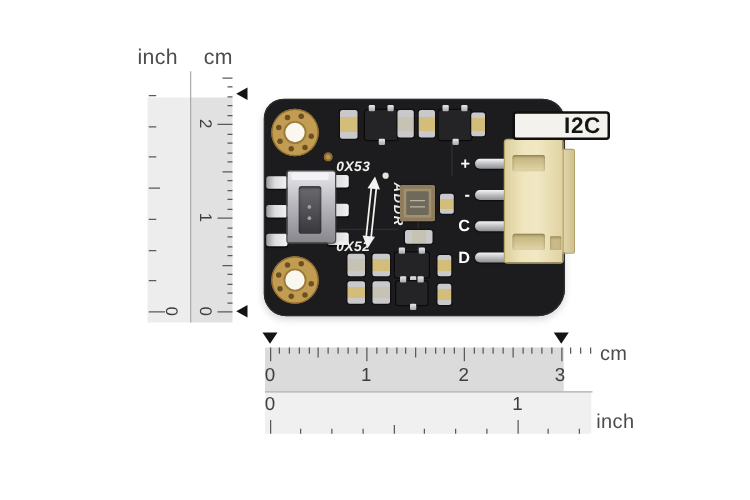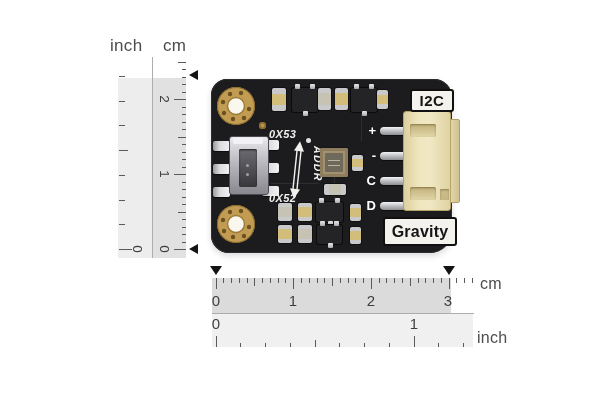--- a/index.html
+++ b/index.html
@@ -224,22 +224,21 @@
     <div class="pin" style="top:73px;"></div>
     <div class="pin" style="top:98px;"></div>
     <div class="pin" style="top:123px;"></div>
 
     <div class="conn-flange"></div>
     <div class="conn-body"></div>
     <div class="conn-notch" style="left:199px;top:45px;"></div>
     <div class="conn-notch" style="left:199px;top:108px;"></div>
     <div class="conn-slot"></div>
 
-    <div class="plabel" style="left:199px;top:10px;width:40px;height:19px;font-size:15px;letter-spacing:0.5px;">I2C</div>
-    <div class="plabel" style="left:172px;top:138px;width:70px;height:25px;font-size:16px;letter-spacing:0.2px;">Gravity</div>
+    <div class="plabel" style="left:199px;top:10px;width:40px;height:19px;font-size:18px;letter-spacing:0.5px;padding-left:34px;">I2C</div>
   </div>
 <div class="tick" style="left: 174px; top: 249px; width: 12px; height: 1px;"></div>
     <div class="tick" style="left: 181.5px; top: 241.5px; width: 4.5px; height: 1px;"></div>
     <div class="tick" style="left: 181.5px; top: 234px; width: 4.5px; height: 1px;"></div>
     <div class="tick" style="left: 181.5px; top: 226.5px; width: 4.5px; height: 1px;"></div>
     <div class="tick" style="left: 181.5px; top: 219px; width: 4.5px; height: 1px;"></div>
     <div class="tick" style="left: 178px; top: 211.5px; width: 8px; height: 1px;"></div>
     <div class="tick" style="left: 181.5px; top: 204px; width: 4.5px; height: 1px;"></div>
     <div class="tick" style="left: 181.5px; top: 196.5px; width: 4.5px; height: 1px;"></div>
     <div class="tick" style="left: 181.5px; top: 189px; width: 4.5px; height: 1px;"></div>

